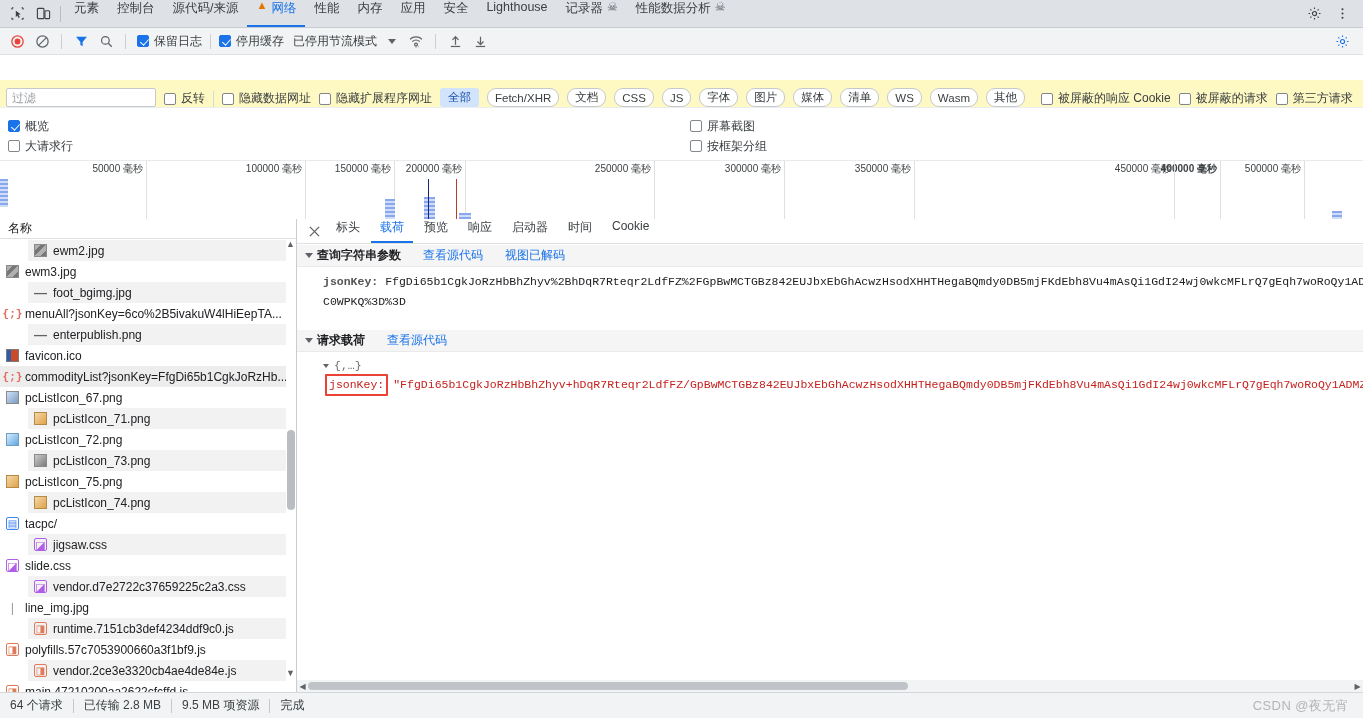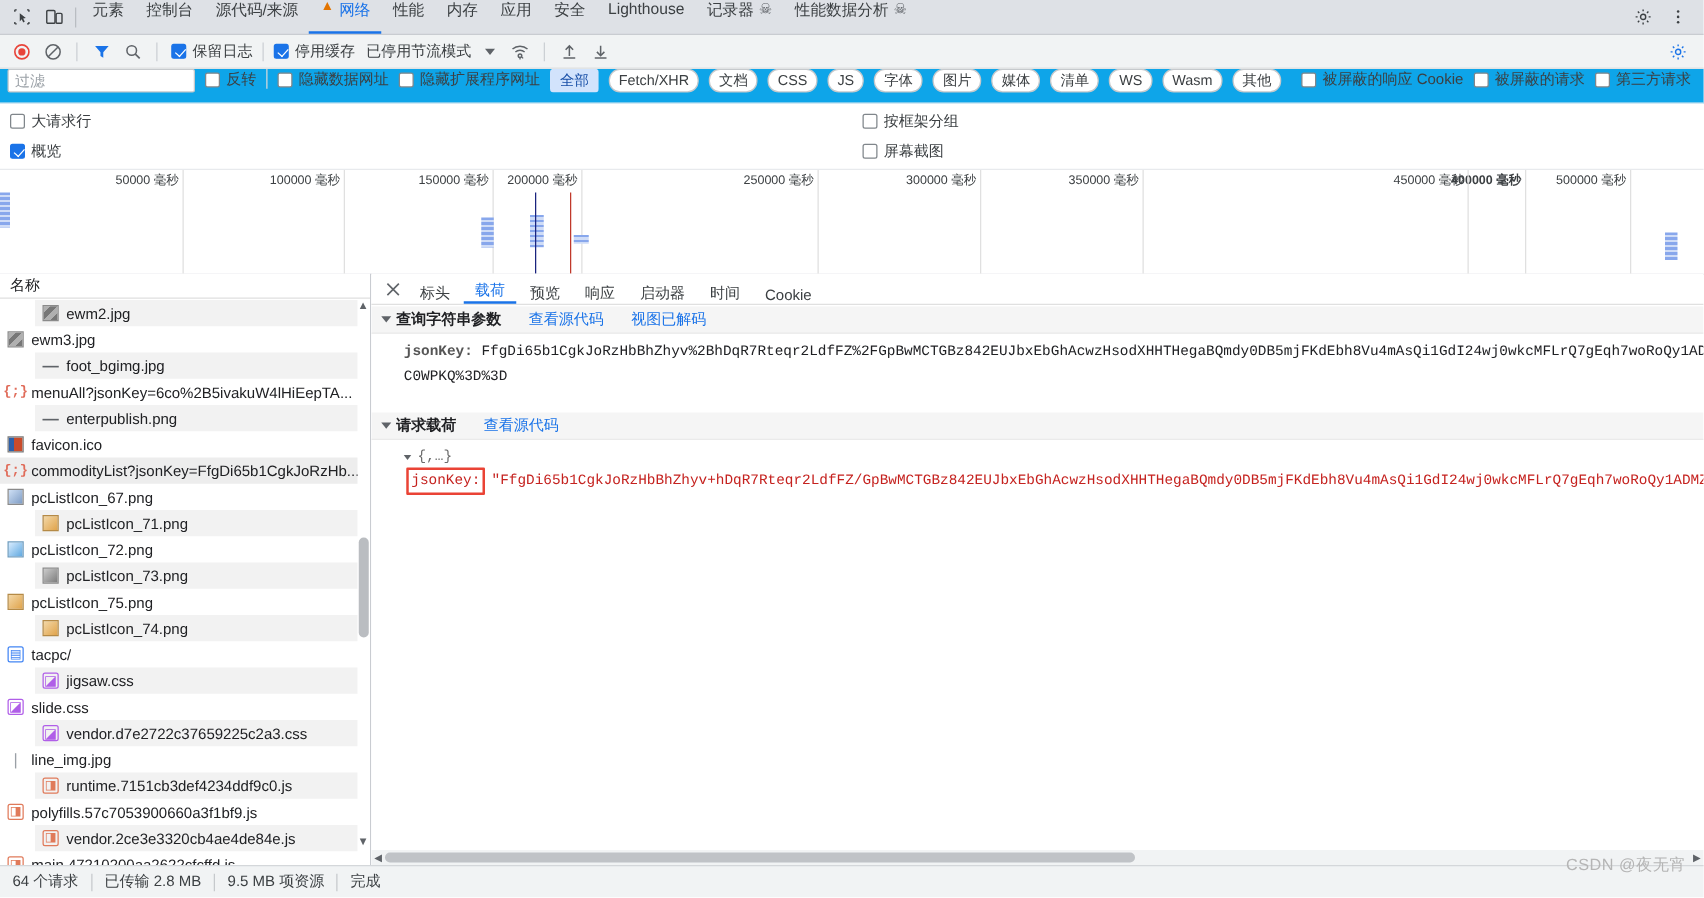--- a/index.html
+++ b/index.html
@@ -92,26 +92,27 @@
     border-left: 4px solid transparent;
     border-right: 4px solid transparent;
     border-top: 5px solid #5f6368;
     margin-left: 8px;
   }
   .nt-right { margin-left: auto; display: flex; align-items: center; padding-right: 4px; }
 
   
   .filter-bar {
     height: 28px;
-    background: #0ea5e9;
+    background: #fef9c3;
     display: flex;
-    align-items: flex-start;
+    align-items: flex-end;
     padding: 0 6px;
     gap: 8px;
     border-bottom: 1px solid #eceff1;
+    margin-top: 25px;
   }
   .filter-input {
     width: 150px; height: 19px;
     border: 1px solid #c6c9cc;
     border-radius: 2px;
     background: #fff;
     font-size: 12px;
     padding: 0 5px;
     color: #202124;
     outline: none;
@@ -253,21 +254,21 @@
   .dt-tabs {
     height: 25px;
     display: flex; align-items: center;
     border-bottom: 1px solid #e0e0e0;
     padding-left: 6px;
     gap: 2px;
   }
   .dt-close { width: 22px; height: 22px; display: flex; align-items: center; justify-content: center; color: #5f6368; font-size: 13px; }
   .dt-tab {
     padding: 0 9px; height: 24px;
-    display: flex; align-items: flex-end;
+    display: flex; align-items: flex-start;
     font-size: 12px; color: #3c4043;
     white-space: nowrap;
   }
   .dt-tab.selected { color: #1a73e8; border-bottom: 2px solid #1a73e8; }
   .dt-body { position: absolute; top: 26px; left: 0; right: 0; bottom: 0; overflow: hidden; }
   .sect-head {
     display: flex; align-items: center;
     height: 22px;
     padding-left: 8px;
     font-size: 12px;
@@ -354,21 +355,21 @@
     left: 298px; right: 0; bottom: 0;
     height: 12px;
     background: #f1f3f4;
     display: flex; align-items: center;
   }
   .hs-arrow { width: 11px; text-align: center; font-size: 8px; color: #5f6368; }
   .hs-track { flex: 1; height: 12px; position: relative; }
   .hs-thumb { position: absolute; left: 0; top: 2px; height: 8px; background: #c0c3c7; border-radius: 4px; }
   .watermark {
     position: absolute;
-    right: 14px; bottom: 17px;
+    right: 14px; bottom: 3px;
     font-size: 13px;
     color: #b5b5b5;
     letter-spacing: .4px;
   }
   svg { display: block; }
 </style>
 </head>
 <body>
 
 <div id="app">
@@ -571,52 +572,52 @@
       <span class="cbx"></span>
       <span>被屏蔽的请求</span>
     </div>
     <div class="cb-row">
       <span class="cbx"></span>
       <span>第三方请求</span>
     </div>
   </div>
 
   <div class="opt-rows">
+    <div class="opt-row" style="margin-top:4px">
+      <div class="cb-row">
+        <span class="cbx checked"></span>
+        <span>概览</span>
+      </div>
+      <div class="opt-right">
+        <div class="cb-row">
+          <span class="cbx"></span>
+          <span>屏幕截图</span>
+        </div>
+      </div>
+    </div>
     <div class="opt-row">
       <div class="cb-row">
         <span class="cbx"></span>
         <span>大请求行</span>
       </div>
       <div class="opt-right">
         <div class="cb-row">
           <span class="cbx"></span>
           <span>按框架分组</span>
         </div>
       </div>
     </div>
-    <div class="opt-row" style="margin-top:4px">
-      <div class="cb-row">
-        <span class="cbx checked"></span>
-        <span>概览</span>
-      </div>
-      <div class="opt-right">
-        <div class="cb-row">
-          <span class="cbx"></span>
-          <span>屏幕截图</span>
-        </div>
-      </div>
-    </div>
   </div>
 
   <div class="overview">
     <div id="ov-ticks">
         <div class="tick" style="left: 12px; width: 135px;">
           <span>50000 毫秒</span>
         </div>
-        <div class="tick" style="left: 11px; width: 265px;">
+        <div class="tick" style="left: 0px; width: 306px;">
           <span>100000 毫秒</span>
         </div>
         <div class="tick" style="left: 0px; width: 395px;">
           <span>150000 毫秒</span>
         </div>
         <div class="tick" style="left: 0px; width: 466px;">
           <span>200000 毫秒</span>
         </div>
         <div class="tick" style="left: 0px; width: 655px;">
           <span>250000 毫秒</span>

